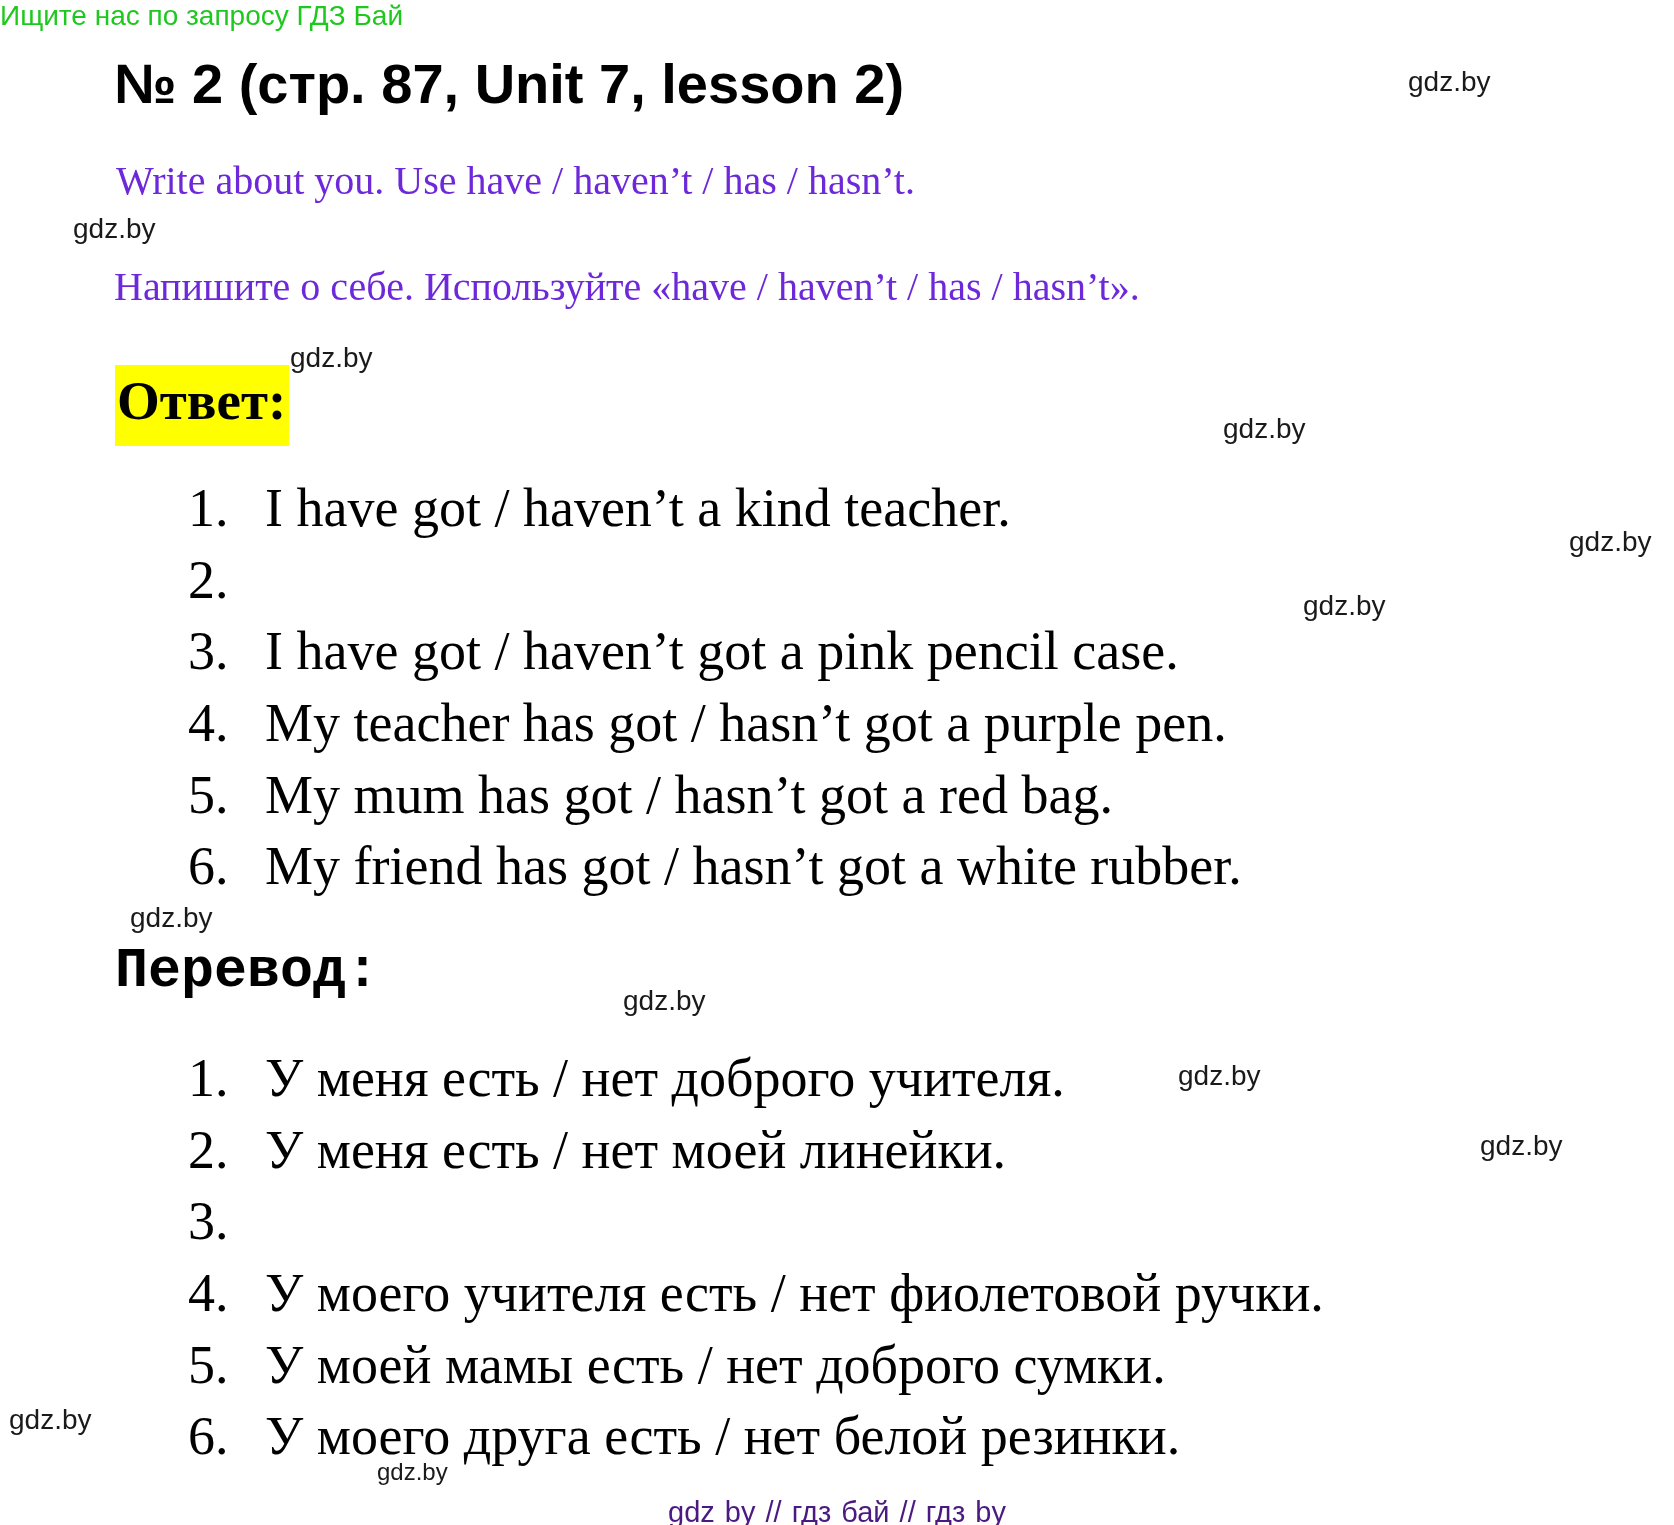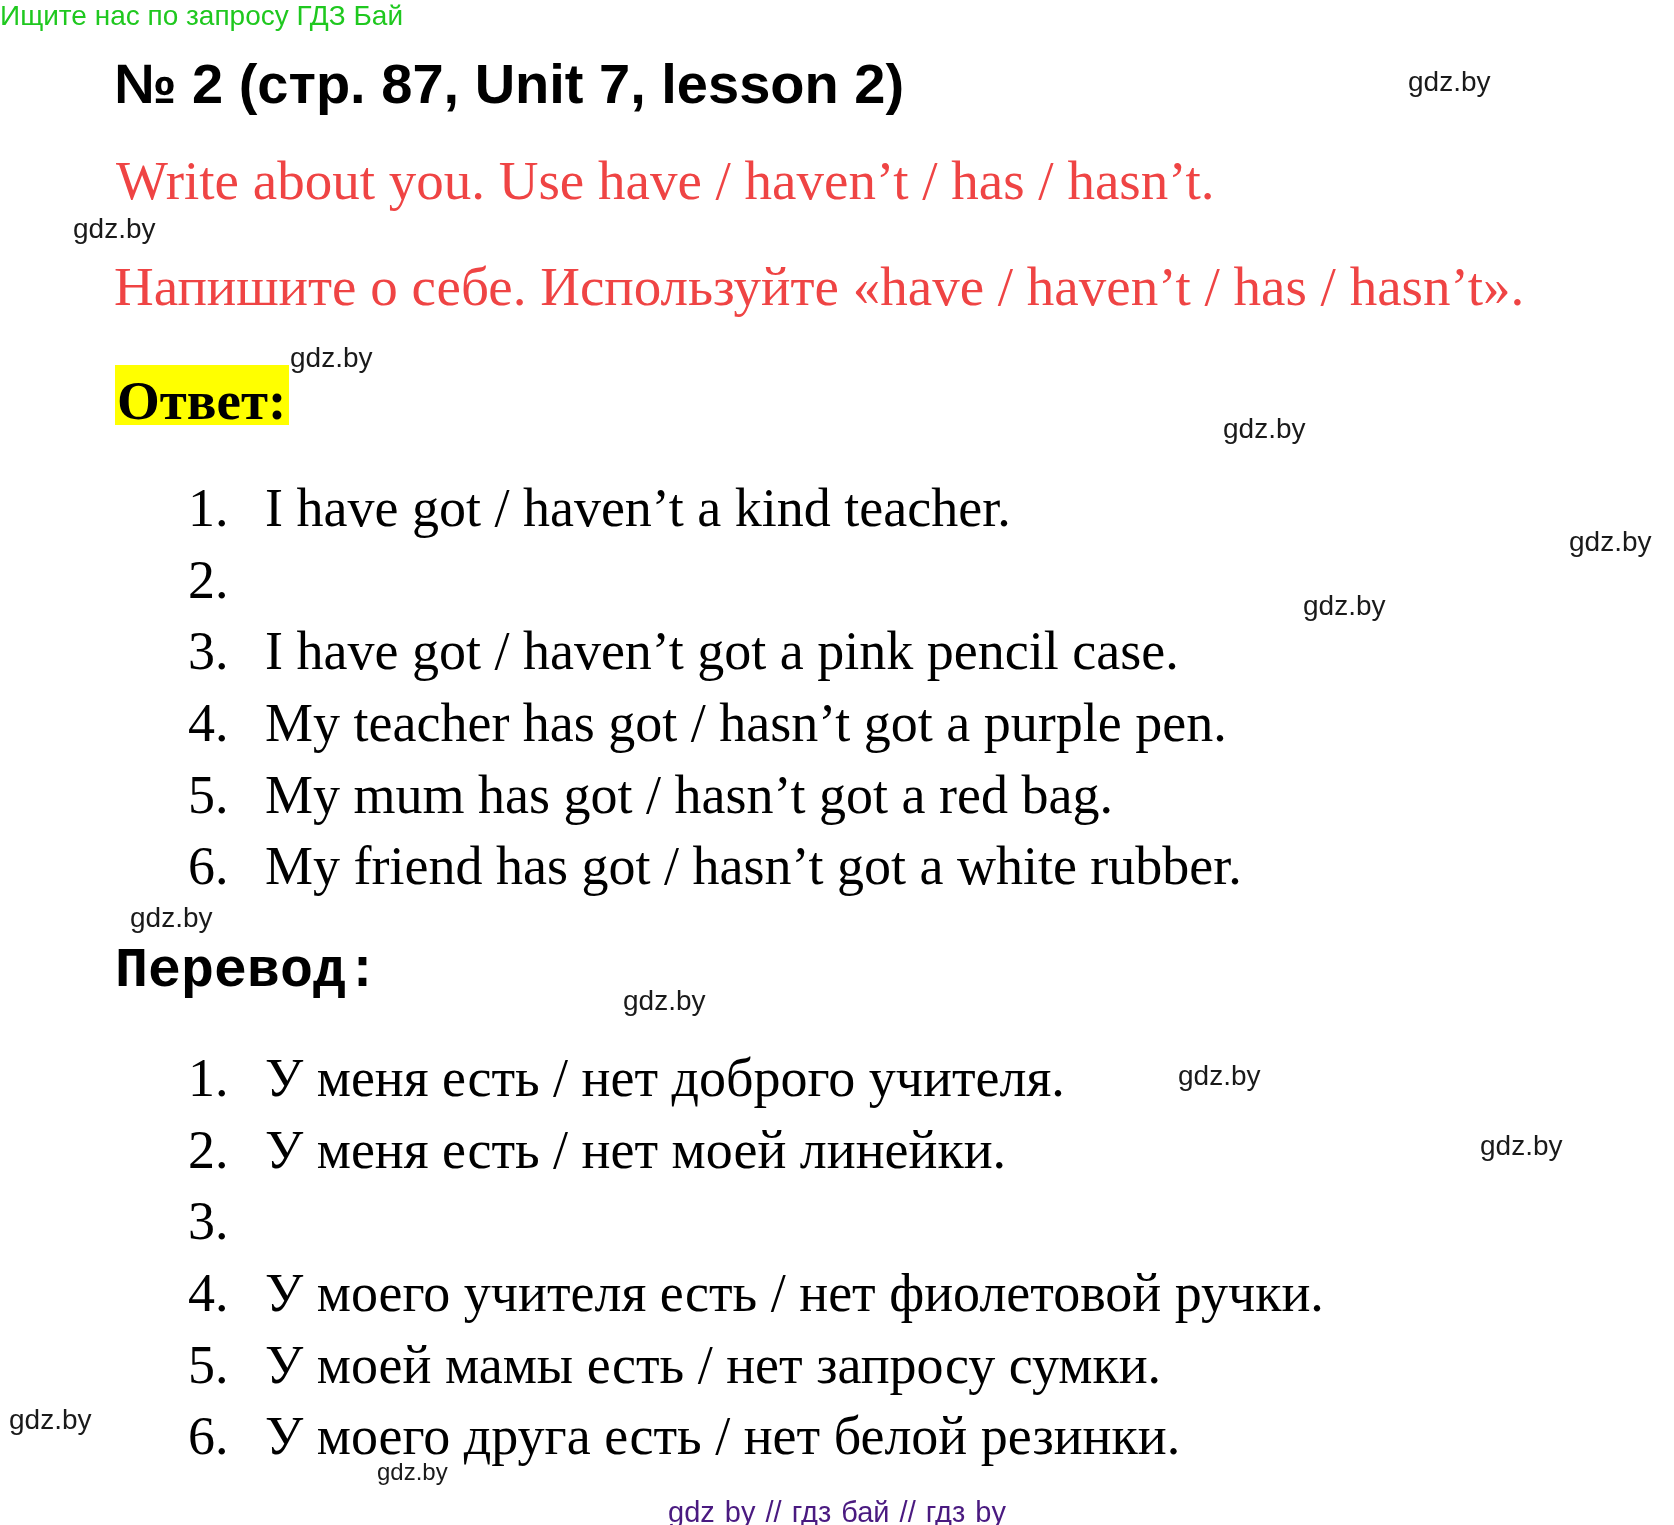--- a/index.html
+++ b/index.html
@@ -9,24 +9,24 @@
     left: 0; width: 1674px; top: 0; 
     font-family: "Liberation Sans", sans-serif; font-size: 28px; line-height: 32px;
     color: #1fc81f;
   }
   .title {
     left: 114px; top: 52px;
     font-family: Liberation Sans, sans-serif; font-weight: bold; font-size: 56px; line-height: 64px;
     color: #000;
   }
   .instr {
-    font-family: "Liberation Serif", serif; font-size: 55px; line-height: 62px; color: #ef4444;
+    font-family: "Liberation Serif", serif; font-size: 40px; line-height: 62px; color: #6d28d9;
   }
   .answer-label {
-    left: 115px; top: 365px; height: 60px; padding: 0 3px 0 2px;
+    left: 115px; top: 365px; height: 81px; padding: 0 3px 0 2px;
     background: #ffff00;
     font-family: "Liberation Serif", serif; font-weight: bold; font-size: 55px; line-height: 72px;
     color: #000;
   }
   .translation-label {
     left: 115px; top: 940px;
     font-family: Liberation Mono, monospace; font-weight: bold; font-size: 55px; line-height: 64px;
     color: #000;
   }
   .list { left: 0; width: 1674px; }
@@ -102,21 +102,21 @@
   </div>
   <div class="row" style="top:143px;">
     <span class="num">3.</span>
   </div>
   <div class="row" style="top:215px;">
     <span class="num">4.</span>
     <span class="txt">У моего учителя есть / нет фиолетовой ручки.</span>
   </div>
   <div class="row" style="top:287px;">
     <span class="num">5.</span>
-    <span class="txt">У моей мамы есть / нет запросу сумки.</span>
+    <span class="txt">У моей мамы есть / нет доброго сумки.</span>
   </div>
   <div class="row" style="top:358px;">
     <span class="num">6.</span>
     <span class="txt">У моего друга есть / нет белой резинки.</span>
   </div>
 </div>
 
 <div class="abs wm" style="left:1408px; top:66px;">gdz.by</div>
 <div class="abs wm" style="left:73px; top:213px;">gdz.by</div>
 <div class="abs wm" style="left:290px; top:342px;">gdz.by</div>

